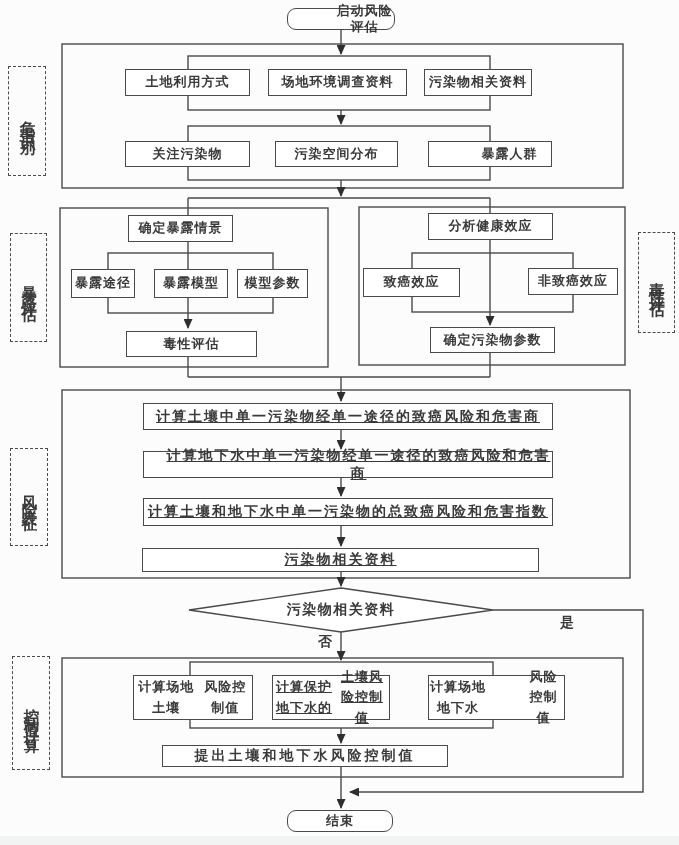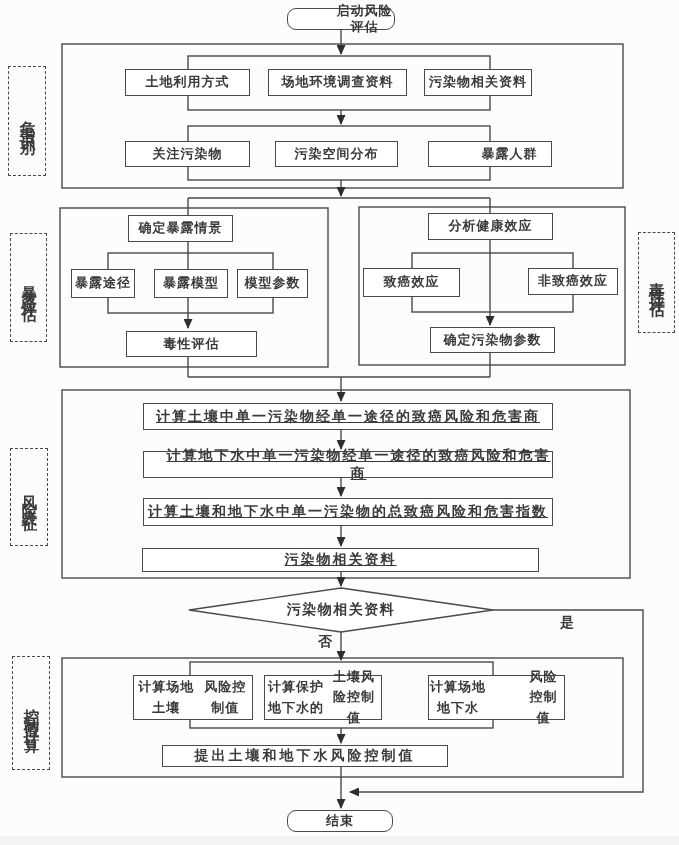--- a/index.html
+++ b/index.html
@@ -123,21 +123,21 @@
   <div class="box wide" style="left:142px;top:548px;width:397px;height:24px;">污染物相关资料</div>
 
   <div class="txt" style="left:220px;top:598px;width:242px;height:24px;font-size:14px;letter-spacing:1.5px;">污染物相关资料</div>
   <div class="txt" style="left:312px;top:633px;width:26px;height:18px;font-size:14px;">否</div>
   <div class="txt" style="left:552px;top:614px;width:30px;height:18px;font-size:14px;">是</div>
 
   <div class="box twoline" style="left:133px;top:675px;width:120px;height:45px;">
     <span>计算场地土壤</span>
     <span>风险控制值</span>
   </div>
-  <div class="box twoline" style="left:264px;top:675px;width:118px;height:45px;">
+  <div class="box twoline" style="left:272px;top:675px;width:118px;height:45px;text-decoration:underline;">
     <span>计算保护地下水的</span>
     <span>土壤风险控制值</span>
   </div>
   <div class="box twoline" style="left:428px;top:675px;width:137px;height:45px;gap:36px;">
     <span>计算场地地下水</span>
     <span>风险控制值</span>
   </div>
   <div class="box" style="left:162px;top:745px;width:286px;height:22px;font-size:14px;letter-spacing:3px;">提出土壤和地下水风险控制值</div>
 
 </div>

